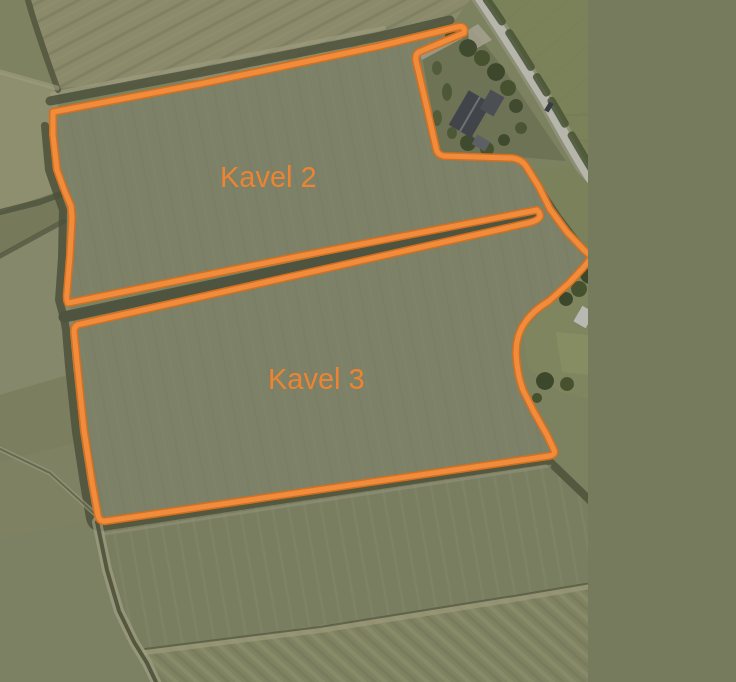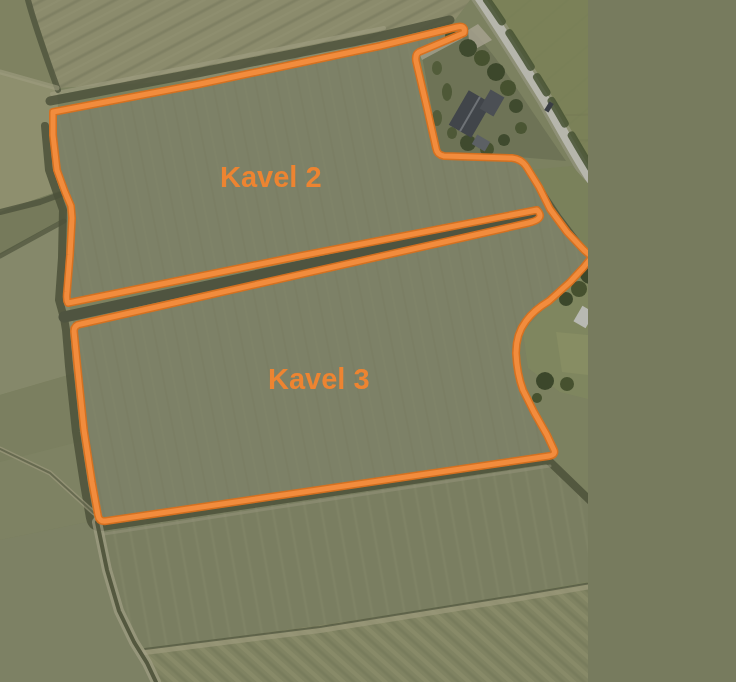--- a/index.html
+++ b/index.html
@@ -1,17 +1,17 @@
 <!DOCTYPE html>
 <html><head>
 <meta charset="utf-8">
 <style>
   html,body{margin:0;padding:0;background:#777b5e;}
   .stage{position:relative;width:588px;height:682px;overflow:hidden;
-         font-family:"Liberation Sans", sans-serif;font-weight:bold;}
+         font-family:"Liberation Sans", sans-serif;}
   svg{display:block;}
   text{font-family:"Liberation Sans", sans-serif;}
 </style>
 </head>
 <body>
 
 <div class="stage">
 <svg width="736" height="682" viewBox="0 0 736 682">
   <defs>
     <pattern id="p1" width="17" height="17" patternUnits="userSpaceOnUse" patternTransform="rotate(62)">

